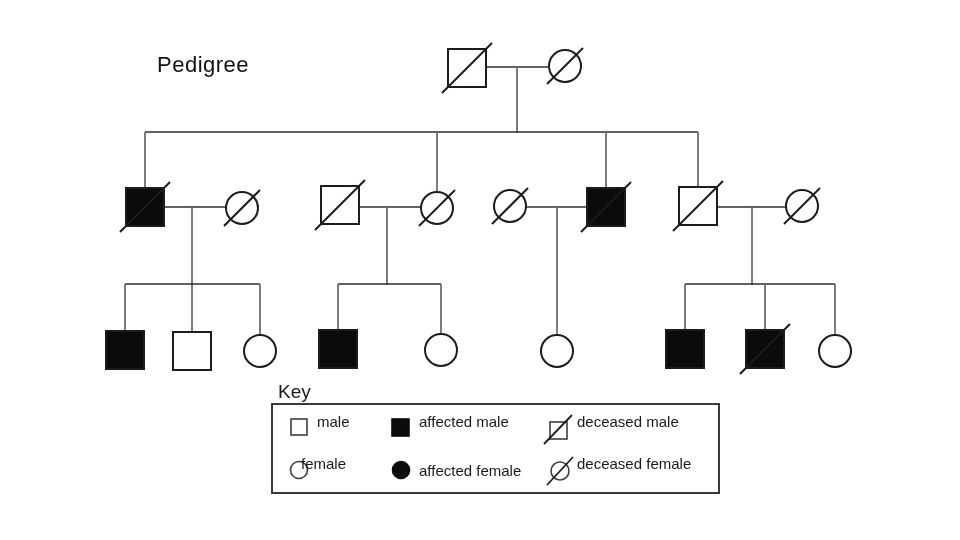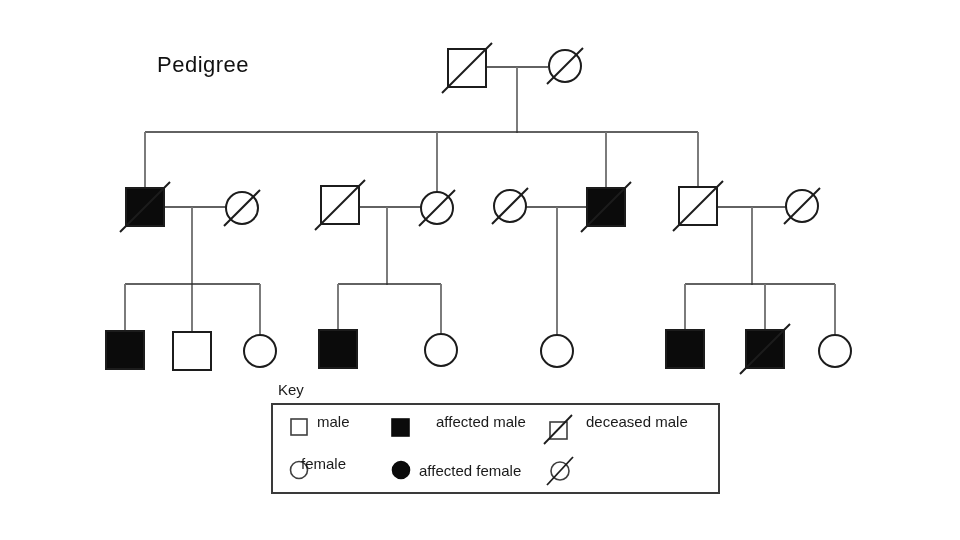--- a/index.html
+++ b/index.html
@@ -12,21 +12,21 @@
     letter-spacing:0.5px;
   }
   svg.ped{position:absolute;left:0;top:0;}
   
   .h-line{stroke:var(--line-h,#2e2e2e);stroke-width:1.6;}
   .v-line{stroke:var(--line-v,#757575);stroke-width:1.9;}
   .sym{stroke:var(--symbol-stroke,#1c1c1c);stroke-width:2;fill:#ffffff;}
   .sym.affected{fill:var(--affected-fill,#0b0b0b);}
   .slash{stroke:var(--symbol-stroke,#1c1c1c);stroke-width:2;}
   
-  .key-label{position:absolute;left:278px;top:364px;font-size:15px;color:#1a1a1a;}
+  .key-label{position:absolute;left:278px;top:364px;font-size:19px;color:#1a1a1a;}
   .key-box{
     position:absolute;left:271px;top:386px;width:449px;height:91px;
     border:2px solid #3a3a3a;background:#ffffff;box-sizing:border-box;text-align:right;
   }
   .key-sym{position:absolute;width:40px;height:40px;}
   .key-sym svg{display:block;}
   .key-txt{
     position:absolute;font-size:15px;color:#1a1a1a;white-space:nowrap;
     line-height:20px;
   }
@@ -110,29 +110,29 @@
           <rect class="ksq" x="15" y="9" width="16" height="16"></rect>
         </svg>
     </span>
     <span class="key-txt" style="left:44px;top:7px;">male</span>
 
     <span class="key-sym" style="left:107px;top:5px;">
       <svg width="40" height="40">
           <rect class="ksq fill" x="12" y="9" width="17" height="17"></rect>
         </svg>
     </span>
-    <span class="key-txt" style="left:163px;top:7px;">affected male</span>
+    <span class="key-txt" style="left:146px;top:7px;">affected male</span>
 
     <span class="key-sym" style="left:265px;top:5px;">
       <svg width="40" height="40">
           <rect class="ksq" x="12" y="12" width="17" height="17"></rect>
           <line class="ksl" x1="6" y1="34" x2="34" y2="5"></line>
         </svg>
     </span>
-    <span class="key-txt" style="left:313px;top:7px;">deceased male</span>
+    <span class="key-txt" style="left:304px;top:7px;">deceased male</span>
 
     <span class="key-sym" style="left:3px;top:47px;">
       <svg width="40" height="40">
           <circle class="kci" cx="23" cy="18" r="8.5"></circle>
         </svg>
     </span>
     <span class="key-txt" style="left:28px;top:49px;">female</span>
 
     <span class="key-sym" style="left:107px;top:47px;">
       <svg width="40" height="40">
@@ -140,15 +140,16 @@
         </svg>
     </span>
     <span class="key-txt" style="left:146px;top:56px;">affected female</span>
 
     <span class="key-sym" style="left:267px;top:44px;">
       <svg width="40" height="40">
           <circle class="kci" cx="20" cy="22" r="9"></circle>
           <line class="ksl" x1="7" y1="36" x2="33" y2="8"></line>
         </svg>
     </span>
+    <span class="key-txt" style="left:304px;top:49px;">deceased female</span>
 
   </div>
 </div>
 
 </body></html>

